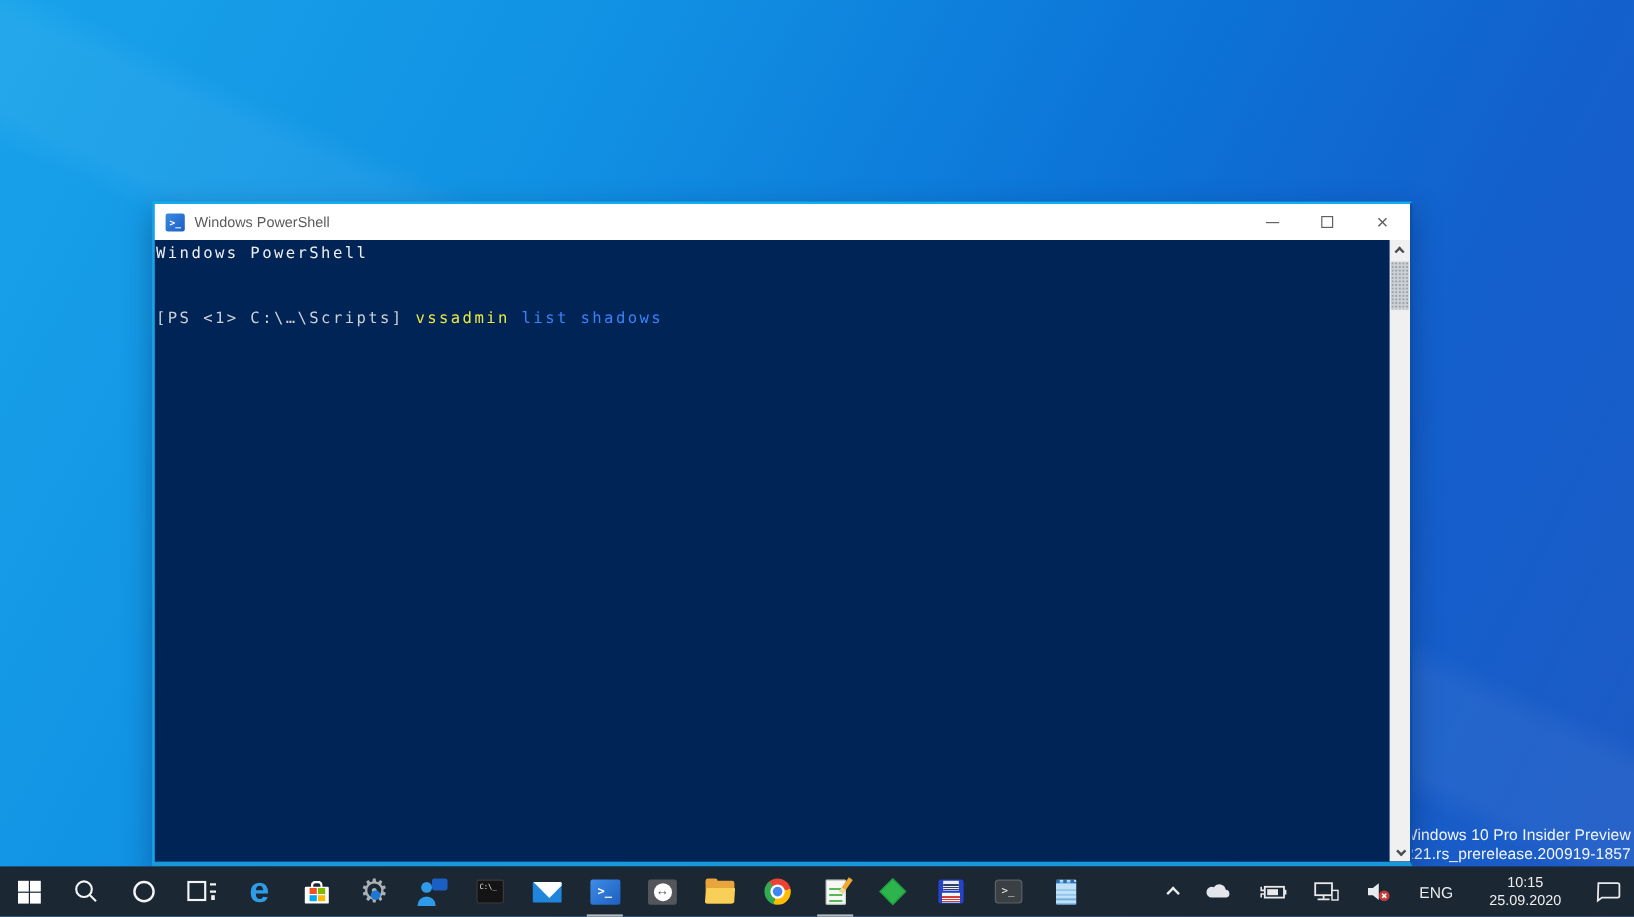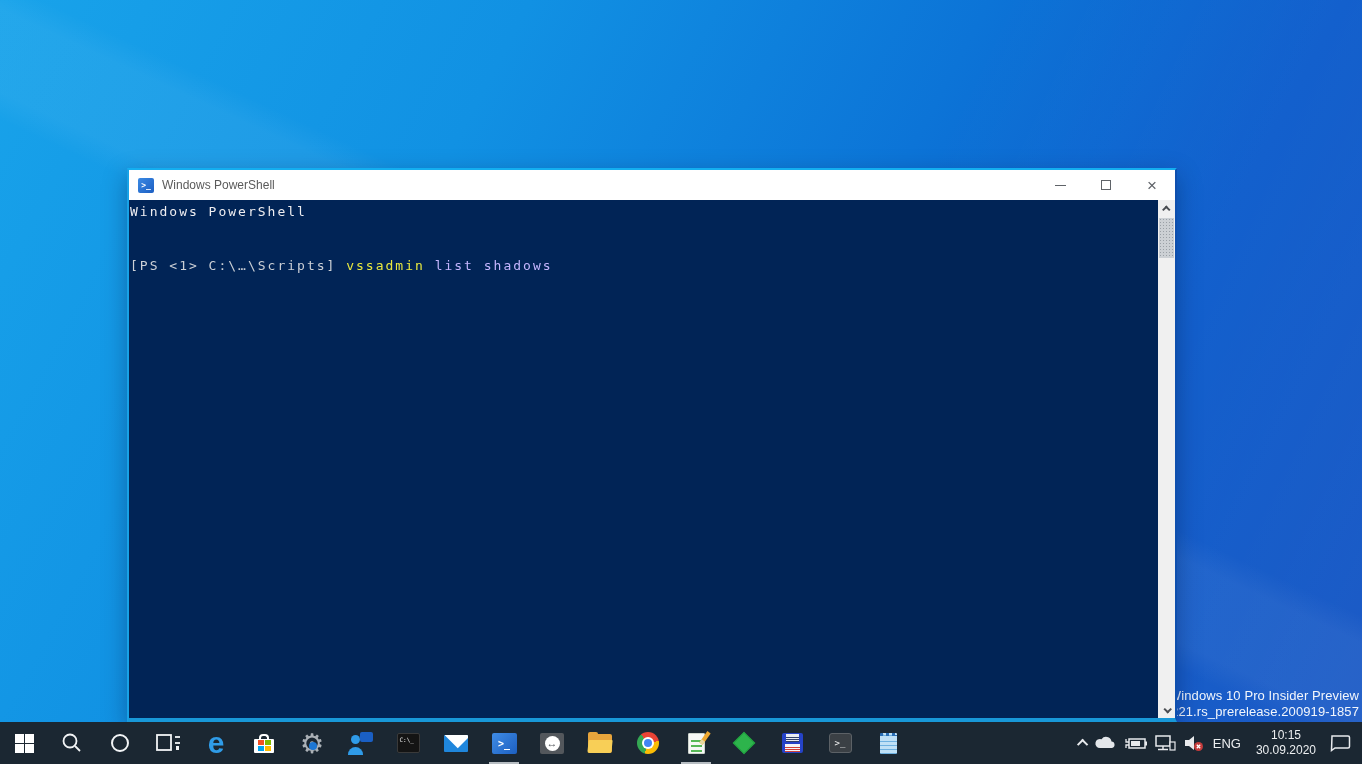--- a/index.html
+++ b/index.html
@@ -45,21 +45,21 @@
   .console {
     position:relative; flex:1; background:#012456; overflow:hidden;
     font-family:"DejaVu Sans Mono","Liberation Mono",monospace;
     font-size:13px; line-height:18px; letter-spacing:2px; color:#EEEDF0;
   }
   .console-text { padding:3px 20px 0 1px; }
   .console-line { white-space:pre; min-height:18px; }
   .prompt-line { white-space:pre; min-height:18px; }
   .prompt-prefix { color:#ccd0d6; }
   .prompt-command { color:#E9E93F; }
-  .prompt-args { color:#c4b5fd; }
+  .prompt-args { color:#3b82f6; }
 
   
   .scrollbar { position:absolute; top:0; right:0; bottom:0; width:17px; background:#f0f0f0; }
   .sb-arrow { position:absolute; left:0; width:17px; height:17px; display:flex; align-items:center; justify-content:center; }
   .sb-arrow.up { top:0; } .sb-arrow.down { bottom:0; }
   .chev { width:6px; height:6px; border-left:2px solid #4a4d52; border-top:2px solid #4a4d52; }
   .chev.up { transform:rotate(45deg) translateY(1px); }
   .chev.down { transform:rotate(225deg) translateY(1px); }
   .sb-thumb {
     position:absolute; top:18px; left:1px; width:15px; height:40px;
@@ -118,21 +118,21 @@
   .i-floppy .label { position:absolute; top:1px; left:4px; width:13px; height:8px; background:#e8ecf2;
     background-image:repeating-linear-gradient(#e8ecf2 0 1px, #30406a 1px 2px); background-position:0 2px; background-repeat:no-repeat; background-size:100% 6px; }
   .i-floppy .slider { position:absolute; bottom:1px; left:3px; width:15px; height:8px; background:#f5f6f8;
     background-image:repeating-linear-gradient(#f5f6f8 0 1px, #d04038 1px 2px); background-position:0 2px; background-repeat:no-repeat; background-size:100% 6px; }
   .i-term { width:23px; height:20px; background:#3b4045; border:1px solid #5c6166; border-radius:3px;
     color:#f0f0f0; font-family:"DejaVu Sans Mono",monospace; font-size:9px; display:flex; align-items:center; justify-content:center; letter-spacing:0; }
   .i-note { position:relative; width:17px; height:21px; background:#bfe0f6; border-top:3px dotted #2a6db4; border-radius:1px;
     background-image:repeating-linear-gradient(#bfe0f6 0 3px, #6db0e0 3px 4px); background-position:0 2px; }
 
   
-  .tb-tray { margin-left:auto; display:flex; align-items:center; gap:6px; padding-right:10px; color:#eceef0; }
+  .tb-tray { margin-left:auto; display:flex; align-items:center; gap:21px; padding-right:10px; color:#eceef0; }
   .tray-ic { display:flex; align-items:center; justify-content:center; height:42px; }
   .lang { font-size:13px; padding:0 3px; }
   .clock { text-align:center; font-size:12px; line-height:15px; padding:0 6px; }
   .chev-up { width:8px; height:8px; border-left:2px solid #e8eaed; border-top:2px solid #e8eaed; transform:rotate(45deg) translateY(2px); }
 </style>
 </head>
 <body>
 
 <div class="desktop">
 
@@ -338,21 +338,21 @@
           <path d="M3 6 h4 l5 -4 v14 l-5 -4 h-4 z" fill="#e8eaed"></path>
           <circle cx="16.5" cy="12.5" r="4.5" fill="#c43b3b"></circle>
           <path d="M14.8 10.8 l3.4 3.4 M18.2 10.8 l-3.4 3.4" stroke="#fff" stroke-width="1.3"></path>
         </svg>
       </div>
 
       <div class="lang">ENG</div>
 
       <div class="clock">
         <div>10:15</div>
-        <div>30.09.2020</div>
+        <div>25.09.2020</div>
       </div>
 
       <div class="tray-ic">
         <svg width="24" height="20">
           <path d="M4 3 h16 a1.5 1.5 0 0 1 1.5 1.5 v9 a1.5 1.5 0 0 1 -1.5 1.5 h-13 l-3.5 2.5 z" fill="none" stroke="#e8eaed" stroke-width="1.5"></path>
         </svg>
       </div>
     </div>
   </div>
 </div>

